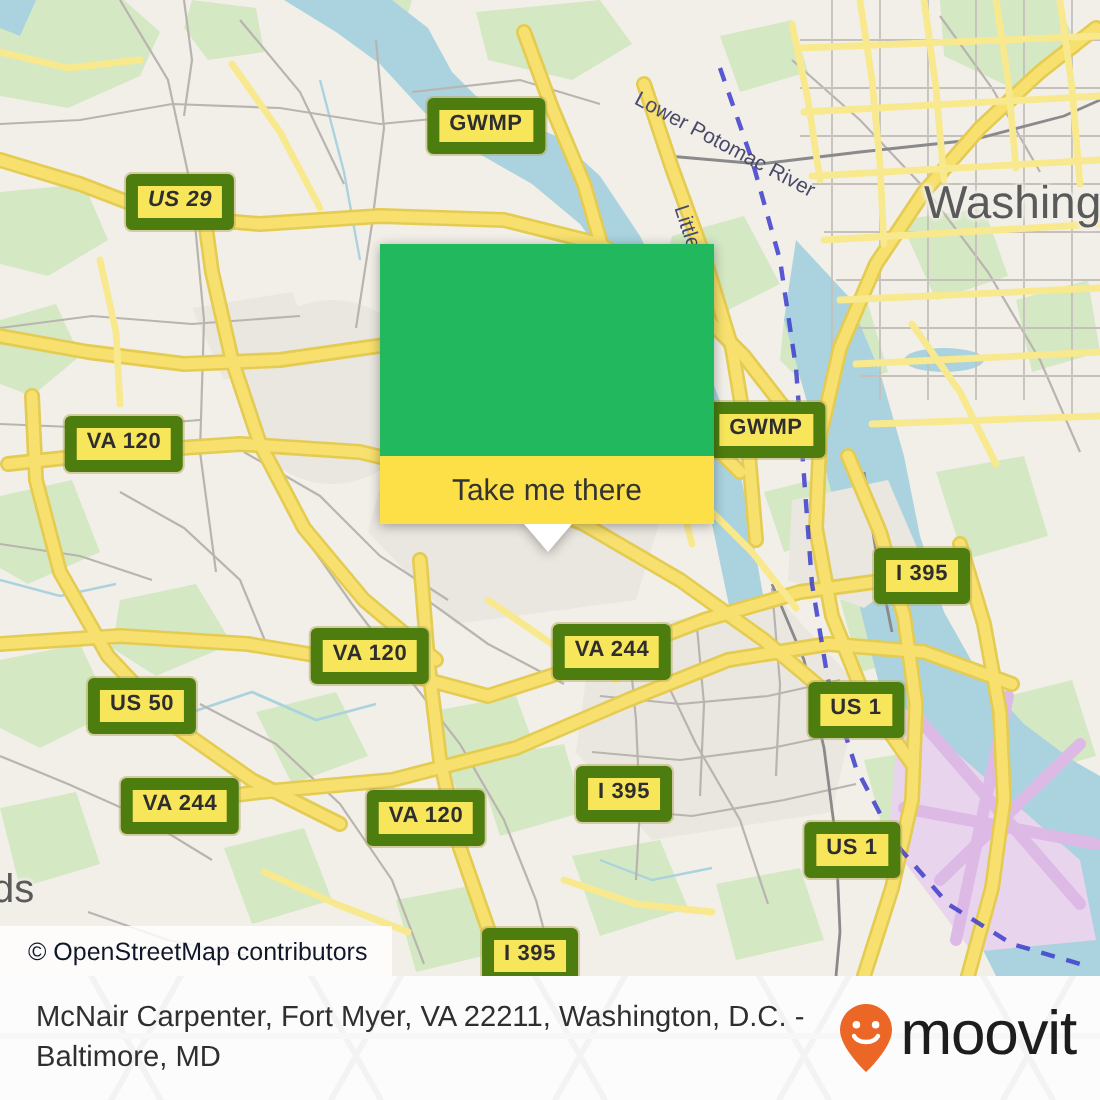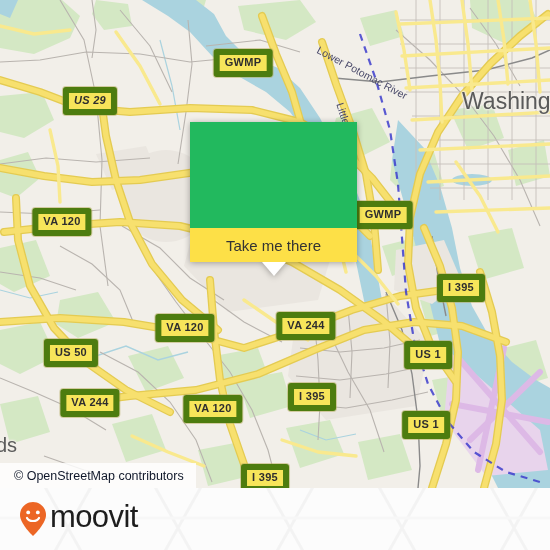--- a/index.html
+++ b/index.html
@@ -300,20 +300,21 @@
         <path d="M262,-10 L308,72"></path>
           <path d="M318,-10 L272,72"></path>
         <path d="M374,-10 L420,72"></path>
           <path d="M430,-10 L384,72"></path>
         <path d="M486,-10 L532,72"></path>
           <path d="M542,-10 L496,72"></path>
         <path d="M0,30 L550,30" stroke="#f4f4f4"></path>
       </g>
     </svg>
     <div class="footer-inner">
+      <div class="footer-text">McNair Carpenter, Fort Myer, VA 22211, Washington, D.C. - Baltimore, MD</div>
       <div class="logo">
         <svg width="30" height="36" viewBox="0 0 30 36">
           <path d="M15,1 C7.8,1 2,6.8 2,14 C2,23 15,35 15,35 C15,35 28,23 28,14 C28,6.8 22.2,1 15,1 Z" fill="#ec6625"></path>
           <circle cx="10.2" cy="11.4" r="1.9" fill="#ffffff"></circle>
           <circle cx="19.8" cy="11.4" r="1.9" fill="#ffffff"></circle>
           <path d="M9,17 C11,21 19,21 21,17" stroke="#ffffff" stroke-width="2.2" fill="none" stroke-linecap="round"></path>
         </svg>
         <span class="logo-word">moovit</span>
       </div>
     </div>

